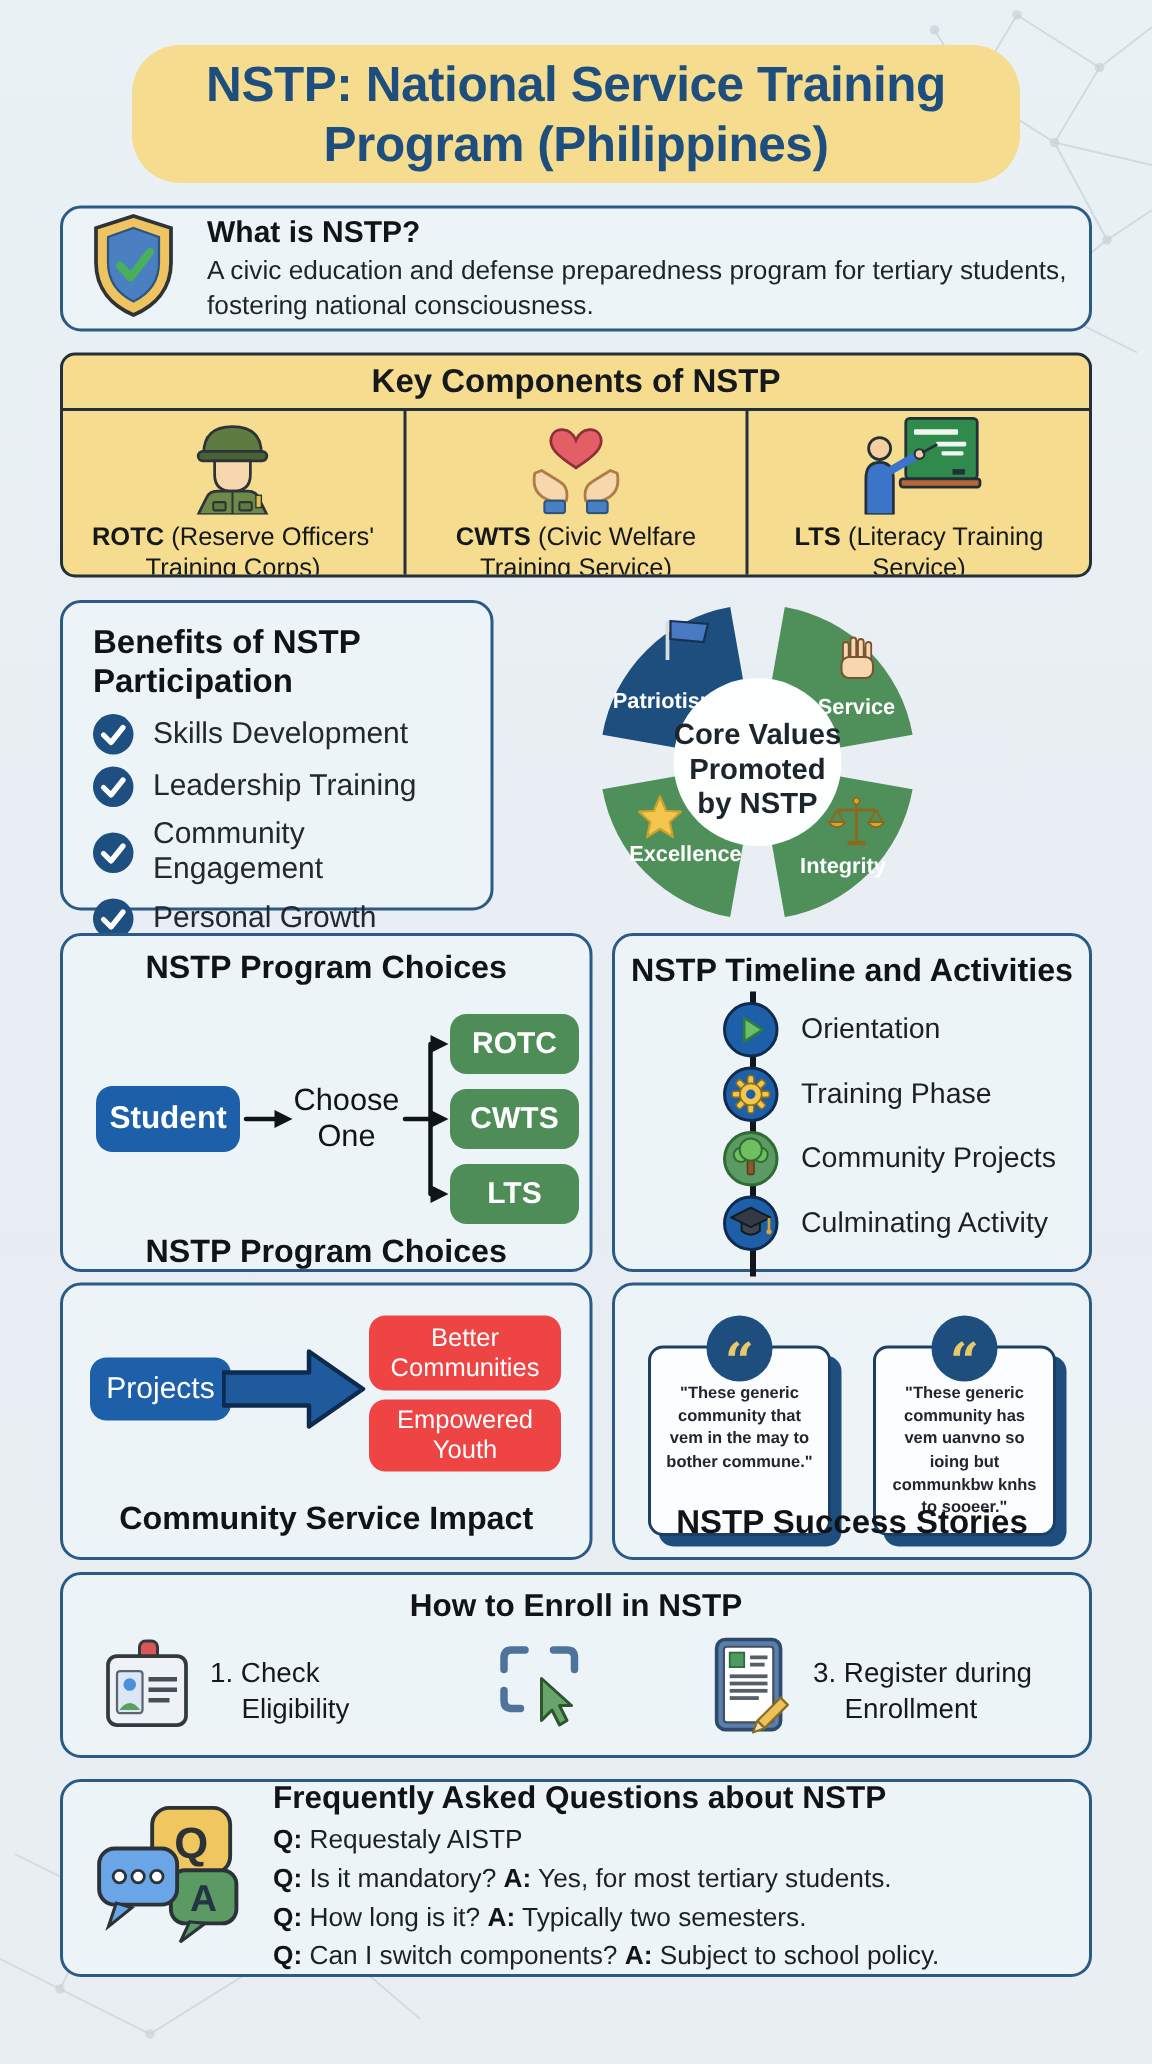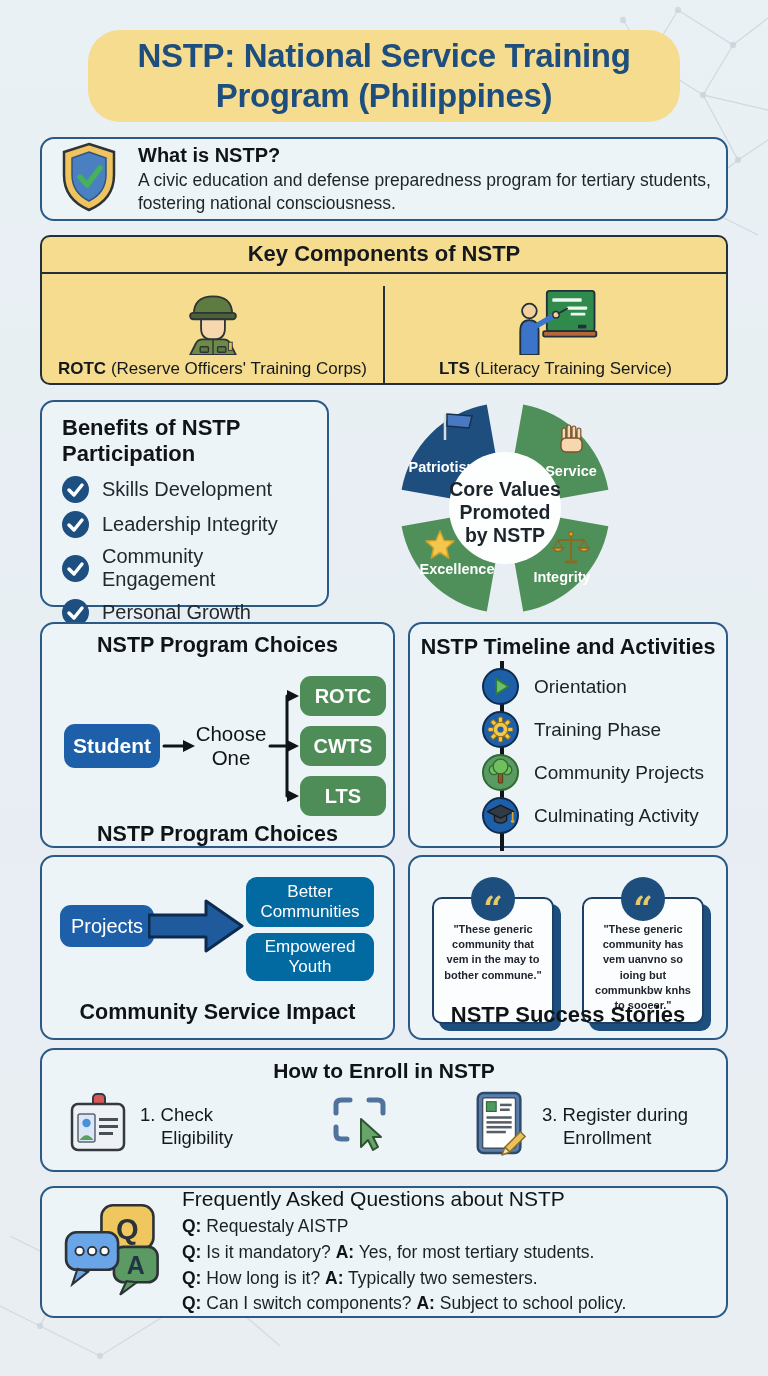--- a/index.html
+++ b/index.html
@@ -19,21 +19,21 @@
   
   .box { position:relative; background:#edf4f8; border:2.5px solid #2a5a85; border-radius:14px; }
 
   
   .box-what { margin:15px 40px 0; height:84px; display:flex; align-items:center; gap:18px; padding:4px 14px 4px 16px; }
   .box-what .txt b { font-size:20px; color:#101417; display:block; margin-bottom:2px; }
   .box-what .txt p { font-size:17.5px; color:#1d2329; line-height:1.28; }
 
   
   .box-key { margin:14px 40px 0; height:150px; background:#f5dc8e; border:2.5px solid #23303b;
-             border-radius:10px; overflow:hidden; display:flex; flex-direction:column;gap:12px; }
+             border-radius:10px; overflow:hidden; display:flex; flex-direction:column; }
   .box-key .hdr { text-align:center; font-weight:bold; font-size:22px; color:#15191d;
                   padding:4px 0 5px; border-bottom:2.5px solid #23303b; }
   .box-key .cols { flex:1; display:flex; }
   .box-key .col { flex:1; display:flex; flex-direction:column; align-items:center; padding-top:3px; }
   .box-key .col + .col { border-left:2.5px solid #23303b; }
   .box-key .lbl { font-size:17px; color:#15191d; text-align:center; line-height:1.22; padding:0 8px; }
   .box-key .lbl b { font-weight:bold; }
 
   
   .row { display:flex; margin:15px 40px 0; }
@@ -75,21 +75,21 @@
             justify-content:center; flex:0 0 37px; border:2px solid #0f2c4d; }
   .tl-ico.blue { background:#1d5fa9; }
   .tl-ico.greenbg { background:#5c9a63; border-color:#2f6b33; }
   .tl-row span.t { font-size:19px; color:#1b2026; font-weight:500; }
 
   
   .box-impact { width:355px; height:185px; }
   .box-impact .node { position:absolute; display:flex; align-items:center; justify-content:center;
                       border-radius:11px; color:#fff; }
   .imp-src { left:18px; top:48px; width:94px; height:42px; background:#1d5fa9; font-size:20px; font-weight:500;}
-  .imp-out { left:204px; width:128px; background:#0369a1; font-size:17px; font-weight:500;
+  .imp-out { left:204px; width:128px; background:#ef4444; font-size:17px; font-weight:500;
              text-align:center; line-height:1.2; }
   .imp-out.o1 { top:20px; height:50px; }
   .imp-out.o2 { top:76px; height:48px; }
   .imp-arrow { position:absolute; left:106px; top:40px; }
   .box-impact h2 { position:absolute; left:0; right:0; bottom:13px; text-align:center;
                    font-size:21.5px; font-weight:bold; color:#101417; }
 
   
   .box-success { width:320px; height:185px; margin-left:13px; }
   .cards { display:flex; justify-content:space-between; padding:0 22px; margin-top:40px; }
@@ -109,21 +109,21 @@
   .box-enroll { margin:8px 40px 0; height:124px; padding:9px 20px 0; }
   .box-enroll h2 { text-align:center; font-size:21px; font-weight:bold; color:#101417; }
   .steps { display:flex; justify-content:space-between; margin-top:8px; padding:0 4px; }
   .step { display:flex; align-items:center; gap:10px; }
   .step .s-lbl { font-size:18.5px; color:#15191d; font-weight:500; line-height:1.25;
                  padding-left:21px; text-indent:-21px; }
   .step1 .s-lbl { width:110px; } .step2 .s-lbl { width:128px; } .step3 .s-lbl { width:160px; }
 
   
   .box-faq { margin:14px 40px 0; height:132px; display:flex; align-items:center; gap:14px; padding:6px 14px 6px 22px; }
-  .faq-content h2 { font-size:21px; font-weight:normal; color:#101417; margin-bottom:3px; }
+  .faq-content h2 { font-size:21px; font-weight:bold; color:#101417; margin-bottom:3px; }
   .faq-line { font-size:17.5px; color:#1b2026; line-height:1.47; }
   .faq-line b { font-weight:bold; color:#101417; }
 </style>
 </head>
 <body>
 
 <div class="page">
 
   <svg class="decor" style="right:0;top:0;" width="240" height="280" viewBox="0 0 240 280">
     <g stroke="#c3ced6" stroke-width="1.3" fill="none" opacity="0.65">
@@ -193,20 +193,32 @@
             <path d="M38,55 V72" stroke="#2e3338" stroke-width="1.5"></path>
             <rect x="24" y="63" width="9" height="6" rx="1" fill="#5e7c42" stroke="#2e3338" stroke-width="1.5"></rect>
             <rect x="43" y="63" width="9" height="6" rx="1" fill="#5e7c42" stroke="#2e3338" stroke-width="1.5"></rect>
             <rect x="55" y="58" width="4" height="9" fill="#e3c14d" stroke="#2e3338" stroke-width="1"></rect>
           </svg>
         </span>
         <div class="lbl"><b>ROTC</b><span> (Reserve Officers' Training Corps)</span></div>
       </div>
       <div class="col">
         <span>
+          <svg width="76" height="66" viewBox="0 0 76 72">
+            <path d="M38,18 C34,8 22,8 20,16 C18,23 24,29 38,38 C52,29 58,23 56,16 C54,8 42,8 38,18 Z" fill="#e25f66" stroke="#8d3038" stroke-width="2"></path>
+            <path d="M8,42 Q5,58 20,62 L31,62 Q33,52 26,48 L13,40 Z" fill="#f6d7ae" stroke="#b07b44" stroke-width="2" stroke-linejoin="round"></path>
+            <path d="M68,42 Q71,58 56,62 L45,62 Q43,52 50,48 L63,40 Z" fill="#f6d7ae" stroke="#b07b44" stroke-width="2" stroke-linejoin="round"></path>
+            <rect x="15" y="62" width="15" height="9" rx="2" fill="#4a7fc1" stroke="#2c567f" stroke-width="1.5"></rect>
+            <rect x="46" y="62" width="15" height="9" rx="2" fill="#4a7fc1" stroke="#2c567f" stroke-width="1.5"></rect>
+          </svg>
+        </span>
+        <div class="lbl"><b>CWTS</b><span> (Civic Welfare Training Service)</span></div>
+      </div>
+      <div class="col">
+        <span>
           <svg width="88" height="66" viewBox="0 0 88 72">
             <rect x="34" y="2" width="52" height="44" rx="3" fill="#2f8a4c" stroke="#223039" stroke-width="2"></rect>
             <rect x="40" y="10" width="32" height="4" rx="1" fill="#eef7f0"></rect>
             <rect x="56" y="19" width="22" height="3.5" rx="1" fill="#eef7f0"></rect>
             <rect x="60" y="26" width="16" height="3" rx="1" fill="#eef7f0"></rect>
             <rect x="68" y="39" width="9" height="4" fill="#223039"></rect>
             <rect x="30" y="46" width="58" height="6" rx="2" fill="#b5673a" stroke="#223039" stroke-width="2"></rect>
             <circle cx="15" cy="24" r="8" fill="#f6cf9f" stroke="#223039" stroke-width="2"></circle>
             <path d="M5,72 V46 Q5,34 15,34 Q25,34 25,46 V72 Z" fill="#3b74c9" stroke="#223039" stroke-width="2"></path>
             <path d="M23,40 L42,29" stroke="#3b74c9" stroke-width="6" stroke-linecap="round"></path>
@@ -229,21 +241,21 @@
             </svg>
           </span>
         <span class="t">Skills Development</span>
       </div>
       <div class="benefit">
         <span class="chk">
             <svg width="27" height="27" viewBox="0 0 27 27">
               <polyline points="7,14 12,19 20,9" fill="none" stroke="#fff" stroke-width="3.5" stroke-linecap="round" stroke-linejoin="round"></polyline>
             </svg>
           </span>
-        <span class="t">Leadership Integrity</span>
+        <span class="t">Leadership Training</span>
       </div>
       <div class="benefit">
         <span class="chk">
             <svg width="27" height="27" viewBox="0 0 27 27">
               <polyline points="7,14 12,19 20,9" fill="none" stroke="#fff" stroke-width="3.5" stroke-linecap="round" stroke-linejoin="round"></polyline>
             </svg>
           </span>
         <span class="t">Community Engagement</span>
       </div>
       <div class="benefit">

